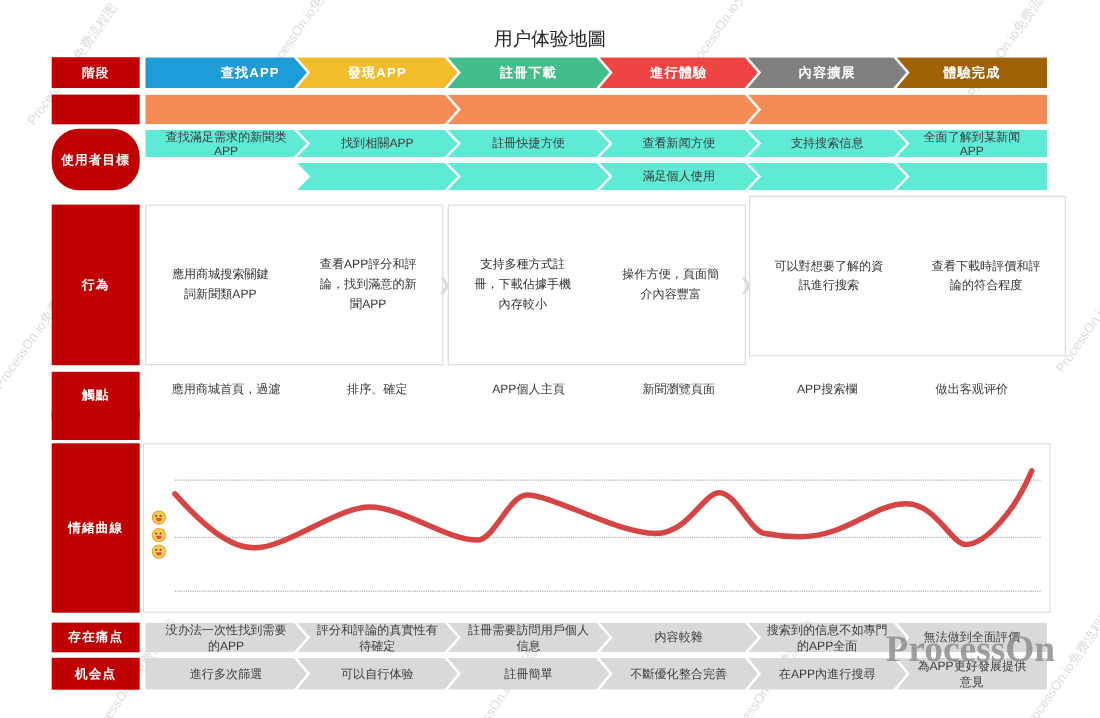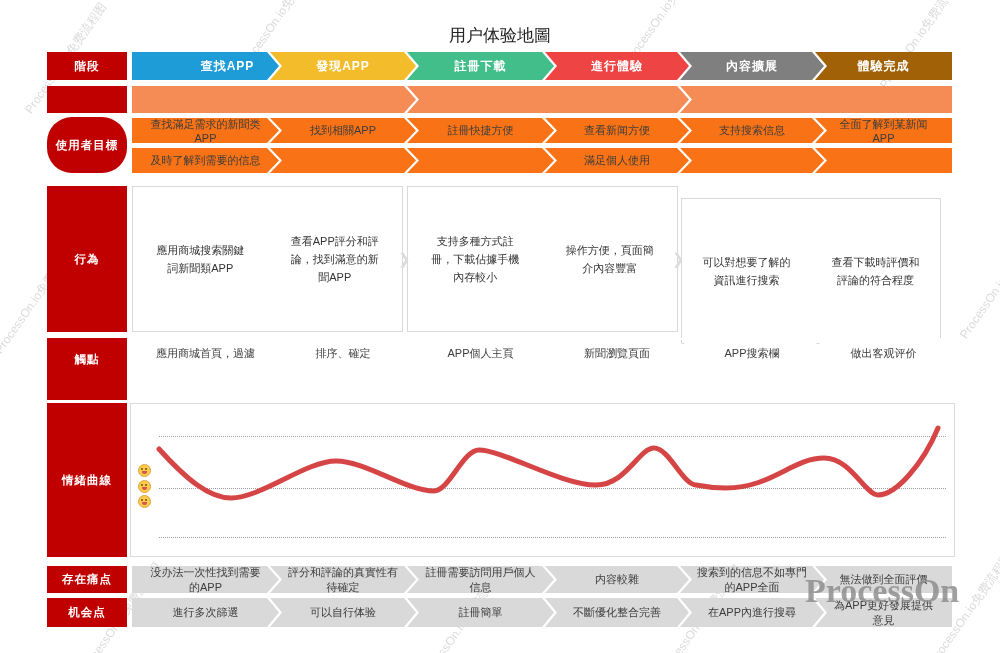--- a/index.html
+++ b/index.html
@@ -9,21 +9,21 @@
       transform:rotate(-55deg);white-space:nowrap;pointer-events:none;}
   .cell,.rlabel,.panel,.title,.brand{position:absolute;z-index:1;box-sizing:border-box;}
   .title{top:24px;left:0;width:100%;text-align:center;font-size:17px;font-weight:normal;color:#222;}
   .rlabel{left:47px;width:80px;background:#C00000;color:#fff;display:flex;align-items:center;
           justify-content:center;font-size:11.5px;font-weight:bold;letter-spacing:1px;}
   .cell{display:flex;align-items:center;justify-content:center;text-align:center;}
   .a-first{clip-path:polygon(0 0,calc(100% - 12px) 0,100% 50%,calc(100% - 12px) 100%,0 100%);}
   .a-mid{clip-path:polygon(0 0,calc(100% - 12px) 0,100% 50%,calc(100% - 12px) 100%,0 100%,12px 50%);}
   .a-last{clip-path:polygon(0 0,100% 0,100% 100%,0 100%,12px 50%);}
   .st span{color:#fff;font-size:12px;font-weight:bold;letter-spacing:1px;}
-  .g{background:#f97316;} .p{background:#d9d9d9;}
+  .g{background:#5eead4;} .p{background:#d9d9d9;}
   .g span,.p span,.t span{font-size:11px;color:#3c3c3c;padding:0 16px;}
   .t{background:#fff;filter:drop-shadow(0 0 1px #b9b9b9);}
   .bbox{position:absolute;z-index:1;background:#fff;border:1px solid #d9d9d9;display:flex;box-sizing:border-box;}
   .bhalf{flex:1;display:flex;align-items:center;justify-content:center;text-align:center;
          font-size:11px;color:#333;line-height:1.65;padding:0 18px;}
   .sep{position:absolute;z-index:1;color:#dcdcdc;font-size:15px;}
   .panel{background:#fff;border:1px solid #dcdcdc;}
   .dotline{position:absolute;left:28px;right:8px;border-top:1.5px dotted #9e9e9e;height:0;}
   .faces{position:absolute;left:7px;top:60px;display:flex;flex-direction:column;gap:2.5px;}
   .face{width:11px;height:11px;border-radius:50%;background:#FFCC4D;border:1px solid #e0a23c;position:relative;}
@@ -112,23 +112,20 @@
   <div class="cell a-mid g" style="left:545px;top:118px;width:144px;height:25px">
       <span>查看新闻方便</span>
     </div>
   <div class="cell a-mid g" style="left:680px;top:118px;width:144px;height:25px">
       <span>支持搜索信息</span>
     </div>
   <div class="cell a-last g" style="left:815px;top:118px;width:137px;height:25px">
       <span>全面了解到某新闻APP</span>
     </div>
 
-  <div class="cell a-first g" style="left:132px;top:148px;width:147px;height:25px">
-      <span>及時了解到需要的信息</span>
-    </div>
   <div class="cell a-mid g" style="left:270px;top:148px;width:146px;height:25px">
       <span></span>
     </div>
   <div class="cell a-mid g" style="left:407px;top:148px;width:147px;height:25px">
       <span></span>
     </div>
   <div class="cell a-mid g" style="left:545px;top:148px;width:144px;height:25px">
       <span>滿足個人使用</span>
     </div>
   <div class="cell a-mid g" style="left:680px;top:148px;width:144px;height:25px">
@@ -139,21 +136,21 @@
     </div>
 
   <div class="bbox" style="left:132px;top:186px;width:271px;height:146px">
     <div class="bhalf">應用商城搜索關鍵詞新聞類APP</div>
     <div class="bhalf">查看APP評分和評論，找到滿意的新聞APP</div>
   </div>
   <div class="bbox" style="left:407px;top:186px;width:271px;height:146px">
     <div class="bhalf">支持多種方式註冊，下載佔據手機內存較小</div>
     <div class="bhalf">操作方便，頁面簡介內容豐富</div>
   </div>
-  <div class="bbox" style="left:681px;top:198px;width:260px;height:146px">
+  <div class="bbox" style="left:681px;top:178px;width:288px;height:146px">
     <div class="bhalf">可以對想要了解的資訊進行搜索</div>
     <div class="bhalf">查看下載時評價和評論的符合程度</div>
   </div>
   <span class="sep" style="left:398px;top:250px">❯</span>
   <span class="sep" style="left:672px;top:250px">❯</span>
 
   <div class="cell a-first t" style="left:132px;top:338px;width:147px;height:30px">
       <span>應用商城首頁，過濾</span>
     </div>
   <div class="cell a-mid t" style="left:270px;top:338px;width:146px;height:30px">

